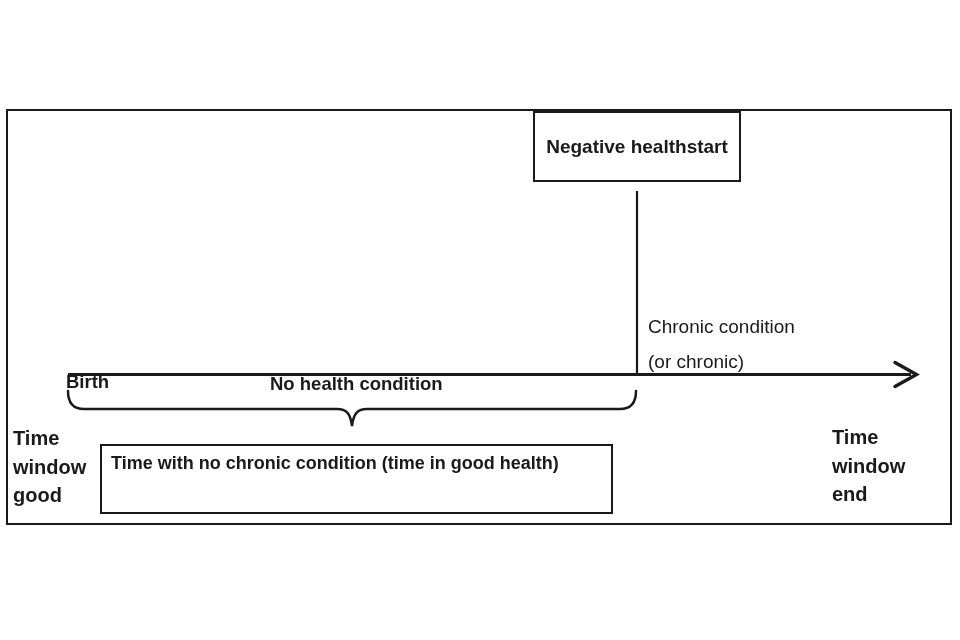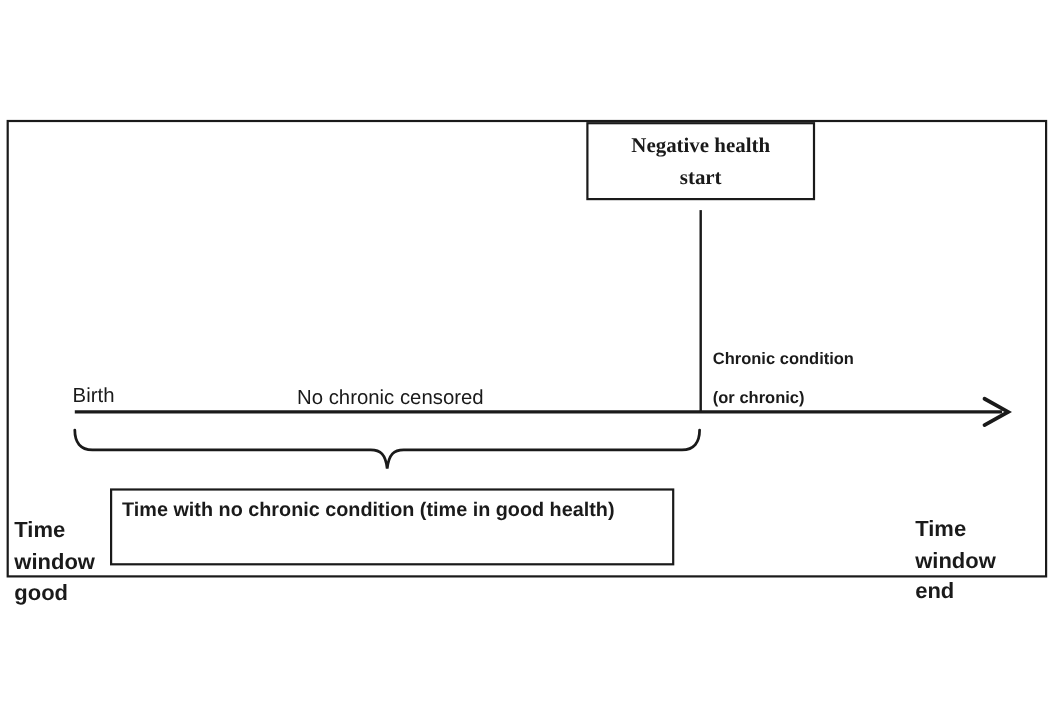--- a/index.html
+++ b/index.html
@@ -36,57 +36,56 @@
   }
 
   .shock-box {
     left: 533px;
     top: 111px;
     width: 208px;
     height: 71px;
     border: 2px solid #1a1a1a;
     box-sizing: border-box;
     display: flex;
-    flex-direction: column;
+    flex-direction: row;
     align-items: center;
     justify-content: center;
     text-align: center;
     font-size: 19px;
     font-weight: 700;
     line-height: 29px;
     background: #ffffff;
-    font-family: Liberation Serif, serif;
   }
 
   .label {
     font-size: 18.5px;
-    font-weight: 400;
+    font-weight: 700;
     white-space: nowrap;
     line-height: 22px;
+    margin-top: 23px;
   }
 
   .birth-label   { left: 66px;  top: 348px; }
   .segment-label { left: 270px; top: 350px; }
 
   .event-label {
     left: 648px;
     top: 309px;
-    font-size: 15px;
-    font-weight: 700;
+    font-size: 19px;
+    font-weight: 400;
     line-height: 35px;
     white-space: nowrap;
   }
   .event-label span { display: block; }
 
   .corner-label {
     font-size: 20px;
     font-weight: 700;
     line-height: 28.5px;
     white-space: nowrap;
-    margin-top: 44px;
   }
   .corner-label span { display: block; }
   .window-start { left: 13px;  top: 424px; }
   .window-end   { left: 832px; top: 423px; }
 
   .duration-box {
     left: 100px;
     top: 444px;
     width: 513px;
     height: 70px;
@@ -117,21 +116,21 @@
     <path d="M 68 391 C 68 402 73 409 84 409 L 337 409 C 346 409 350.5 413 352 426 C 353.5 413 358 409 367 409 L 620 409 C 631 409 636 402 636 391" fill="none" stroke="#1a1a1a" stroke-width="2.5" stroke-linecap="round"></path>
   </svg>
 
   <div class="abs shock-box">
     <span>Negative health</span>
     <span>start</span>
   </div>
 
   <div class="abs label birth-label">Birth</div>
 
-  <div class="abs label segment-label">No chronic censored</div>
+  <div class="abs label segment-label">No health condition</div>
 
   <div class="abs event-label">
     <span>Chronic condition</span>
     <span>(or chronic)</span>
   </div>
 
   <div class="abs corner-label window-start">
     <span>Time</span>
     <span>window</span>
     <span>good</span>

